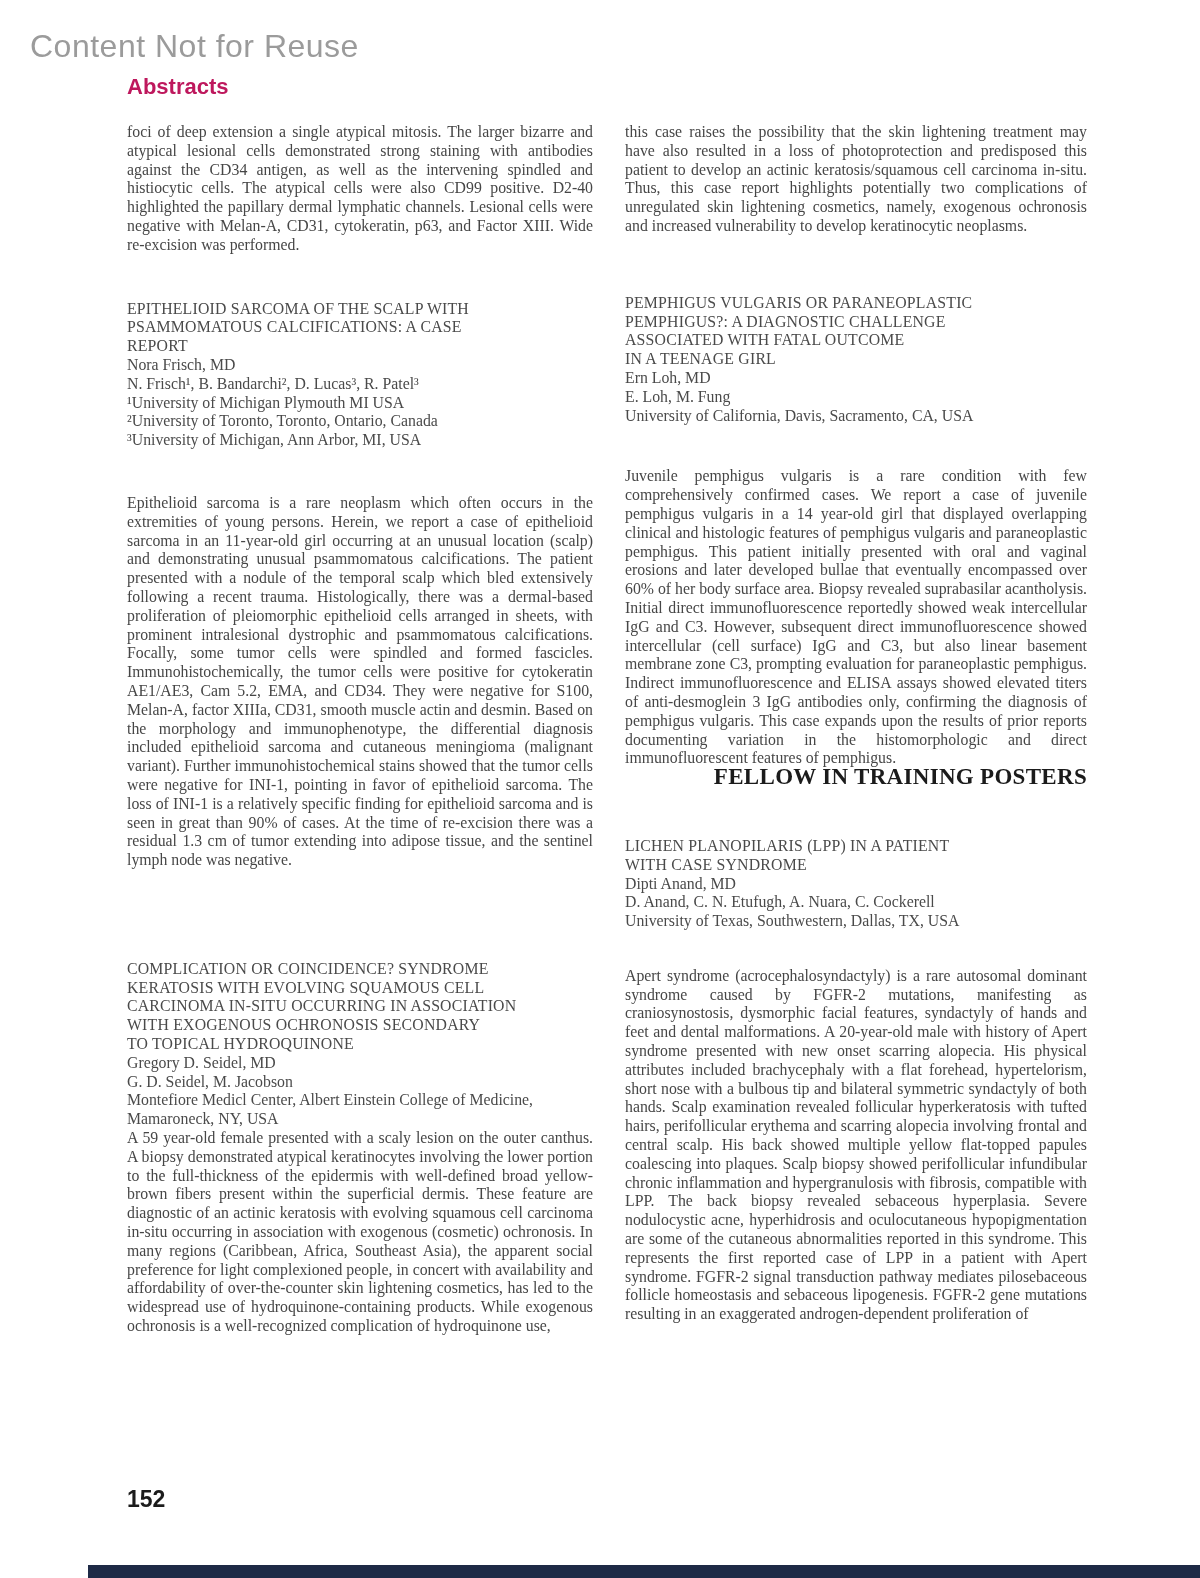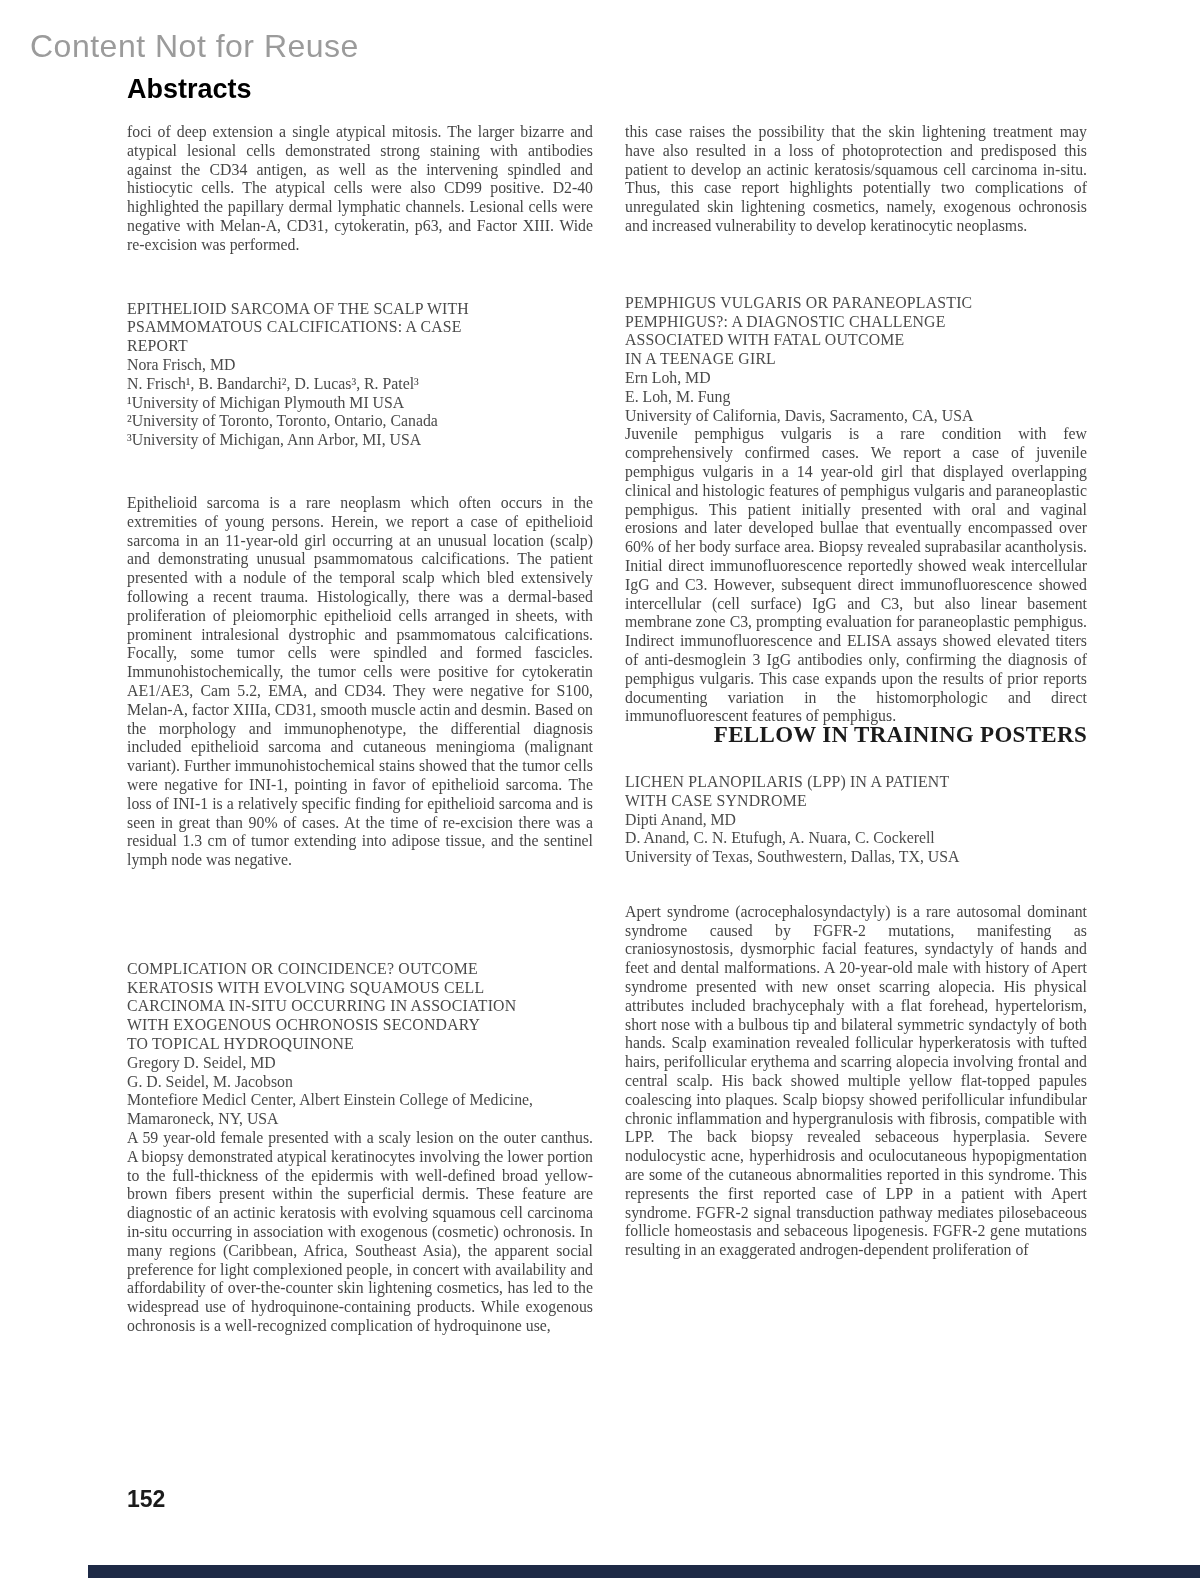--- a/index.html
+++ b/index.html
@@ -24,23 +24,23 @@
     letter-spacing: 0.5px;
     white-space: nowrap;
   }
 
   .page-heading {
     position: absolute;
     left: 127px;
     top: 74px;
     margin: 0;
     font-family: "Liberation Sans", sans-serif;
-    font-size: 27px;
+    font-size: 22px;
     font-weight: 700;
-    color: #000000;
+    color: #be185d;
   }
 
   .col {
     position: absolute;
     top: 123px;
     font-size: 15.8px;
     line-height: 18.8px;
     color: #464646;
   }
   .col-left  { left: 127px; width: 466px; }
@@ -57,23 +57,23 @@
     color: #4a4a4a;
   }
   .author-line { color: #4a4a4a; }
 
   .mt-head1-left  { margin-top: 45px; }
   .mt-body1-left  { margin-top: 44px; }
   .mt-head2-left  { margin-top: 90px; }
   .mt-body2-left  { }
 
   .mt-head1-right { margin-top: 58px; }
-  .mt-body1-right { }
+  .mt-body1-right { margin-top: 42px; }
   .mt-section     { margin-top: 70px; }
-  .mt-head2-right { margin-top: 28px; }
+  .mt-head2-right { margin-top: 50px; }
   .mt-body2-right { margin-top: 36px; }
 
   .section-heading {
     margin: 0;
     font-family: "Liberation Serif", serif;
     font-size: 23px;
     font-weight: 700;
     color: #1b1b1b;
     letter-spacing: 0.3px;
     white-space: nowrap;
@@ -119,21 +119,21 @@
       <div class="author-line">Nora Frisch, MD</div>
       <div class="author-line">N. Frisch¹, B. Bandarchi², D. Lucas³, R. Patel³</div>
       <div class="author-line">¹University of Michigan Plymouth MI USA</div>
       <div class="author-line">²University of Toronto, Toronto, Ontario, Canada</div>
       <div class="author-line">³University of Michigan, Ann Arbor, MI, USA</div>
     </div>
 
     <p class="para mt-body1-left">Epithelioid sarcoma is a rare neoplasm which often occurs in the extremities of young persons. Herein, we report a case of epithelioid sarcoma in an 11-year-old girl occurring at an unusual location (scalp) and demonstrating unusual psammomatous calcifications. The patient presented with a nodule of the temporal scalp which bled extensively following a recent trauma. Histologically, there was a dermal-based proliferation of pleiomorphic epithelioid cells arranged in sheets, with prominent intralesional dystrophic and psammomatous calcifications. Focally, some tumor cells were spindled and formed fascicles. Immunohistochemically, the tumor cells were positive for cytokeratin AE1/AE3, Cam 5.2, EMA, and CD34. They were negative for S100, Melan-A, factor XIIIa, CD31, smooth muscle actin and desmin. Based on the morphology and immunophenotype, the differential diagnosis included epithelioid sarcoma and cutaneous meningioma (malignant variant). Further immunohistochemical stains showed that the tumor cells were negative for INI-1, pointing in favor of epithelioid sarcoma. The loss of INI-1 is a relatively specific finding for epithelioid sarcoma and is seen in great than 90% of cases. At the time of re-excision there was a residual 1.3 cm of tumor extending into adipose tissue, and the sentinel lymph node was negative.</p>
 
     <div class="abstract-head mt-head2-left">
-      <div class="title-line">COMPLICATION OR COINCIDENCE? OUTCOME</div>
+      <div class="title-line">COMPLICATION OR COINCIDENCE? SYNDROME</div>
       <div class="title-line">KERATOSIS WITH EVOLVING SQUAMOUS CELL</div>
       <div class="title-line">CARCINOMA IN-SITU OCCURRING IN ASSOCIATION</div>
       <div class="title-line">WITH EXOGENOUS OCHRONOSIS SECONDARY</div>
       <div class="title-line">TO TOPICAL HYDROQUINONE</div>
       <div class="author-line">Gregory D. Seidel, MD</div>
       <div class="author-line">G. D. Seidel, M. Jacobson</div>
       <div class="author-line">Montefiore Medicl Center, Albert Einstein College of Medicine,</div>
       <div class="author-line">Mamaroneck, NY, USA</div>
     </div>
 

